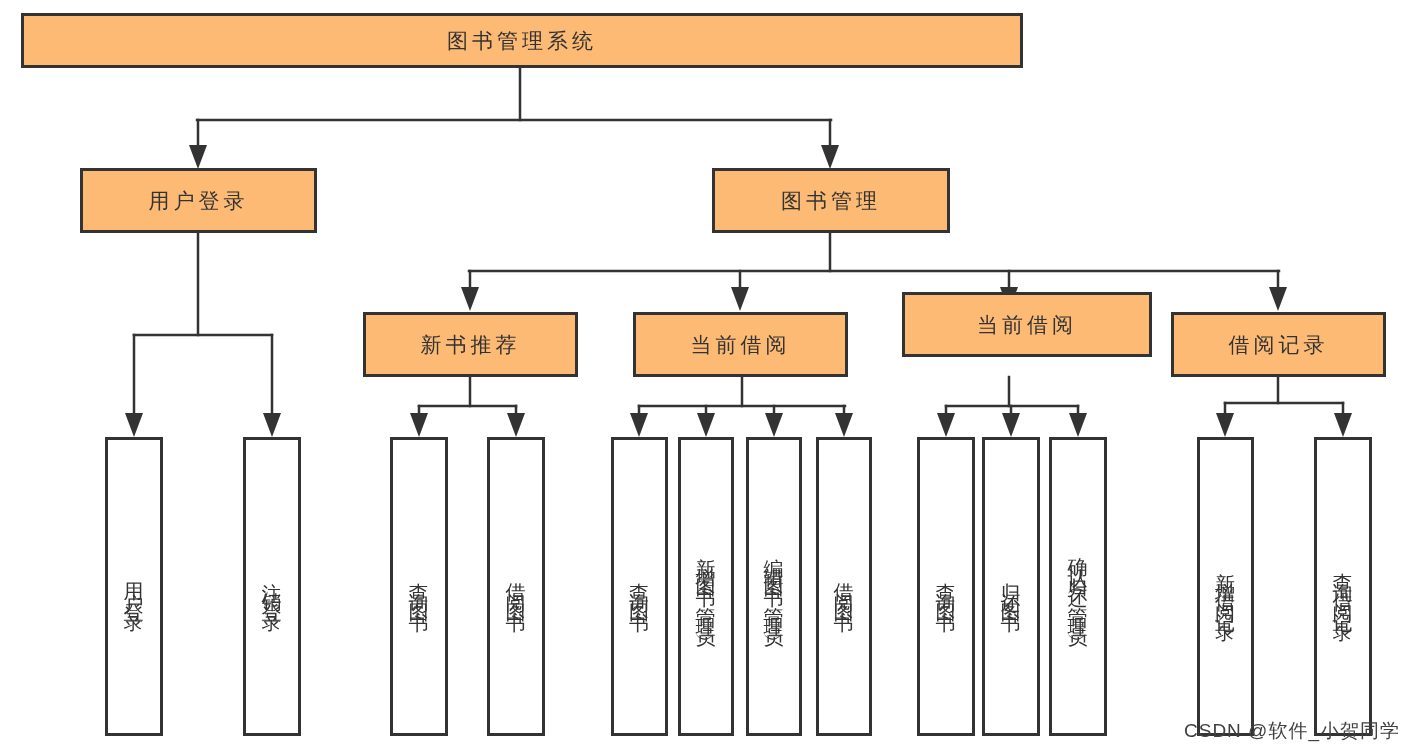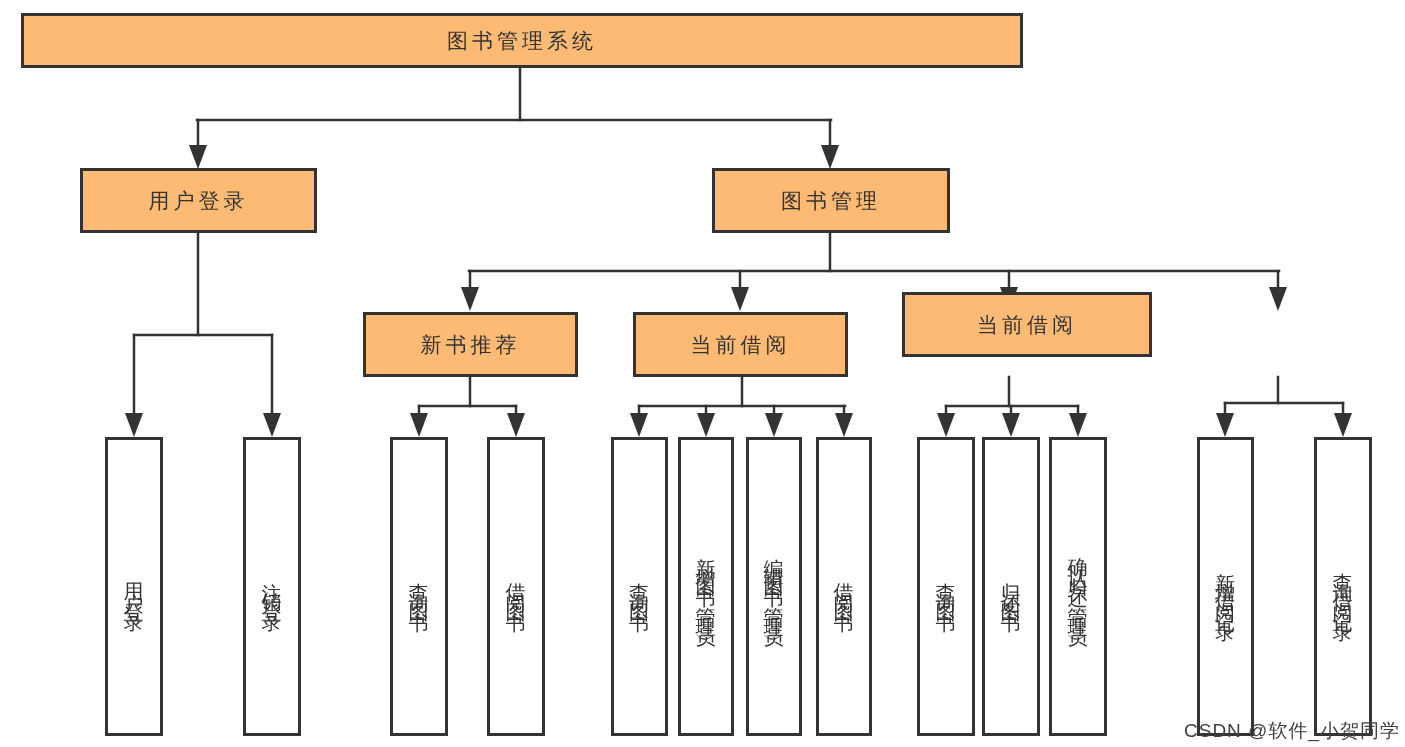--- a/index.html
+++ b/index.html
@@ -155,20 +155,23 @@
 
   <div class="hbox" style="left:363px; top:312px; width:215px; height:65px">
     <span>新书推荐</span>
   </div>
   <div class="hbox" style="left:633px; top:312px; width:215px; height:65px">
     <span>当前借阅</span>
   </div>
   <div class="hbox" style="left:902px; top:292px; width:250px; height:65px">
     <span>当前借阅</span>
   </div>
+  <div class="hbox" style="left:1171px; top:312px; width:215px; height:65px">
+    <span>借阅记录</span>
+  </div>
 
   <div class="vbox" style="left:105px; width:58px">
     <span>用户登录</span>
   </div>
   <div class="vbox" style="left:243px; width:58px">
     <span>注销登录</span>
   </div>
 
   <div class="vbox" style="left:390px; width:58px">
     <span>查询图书</span>

